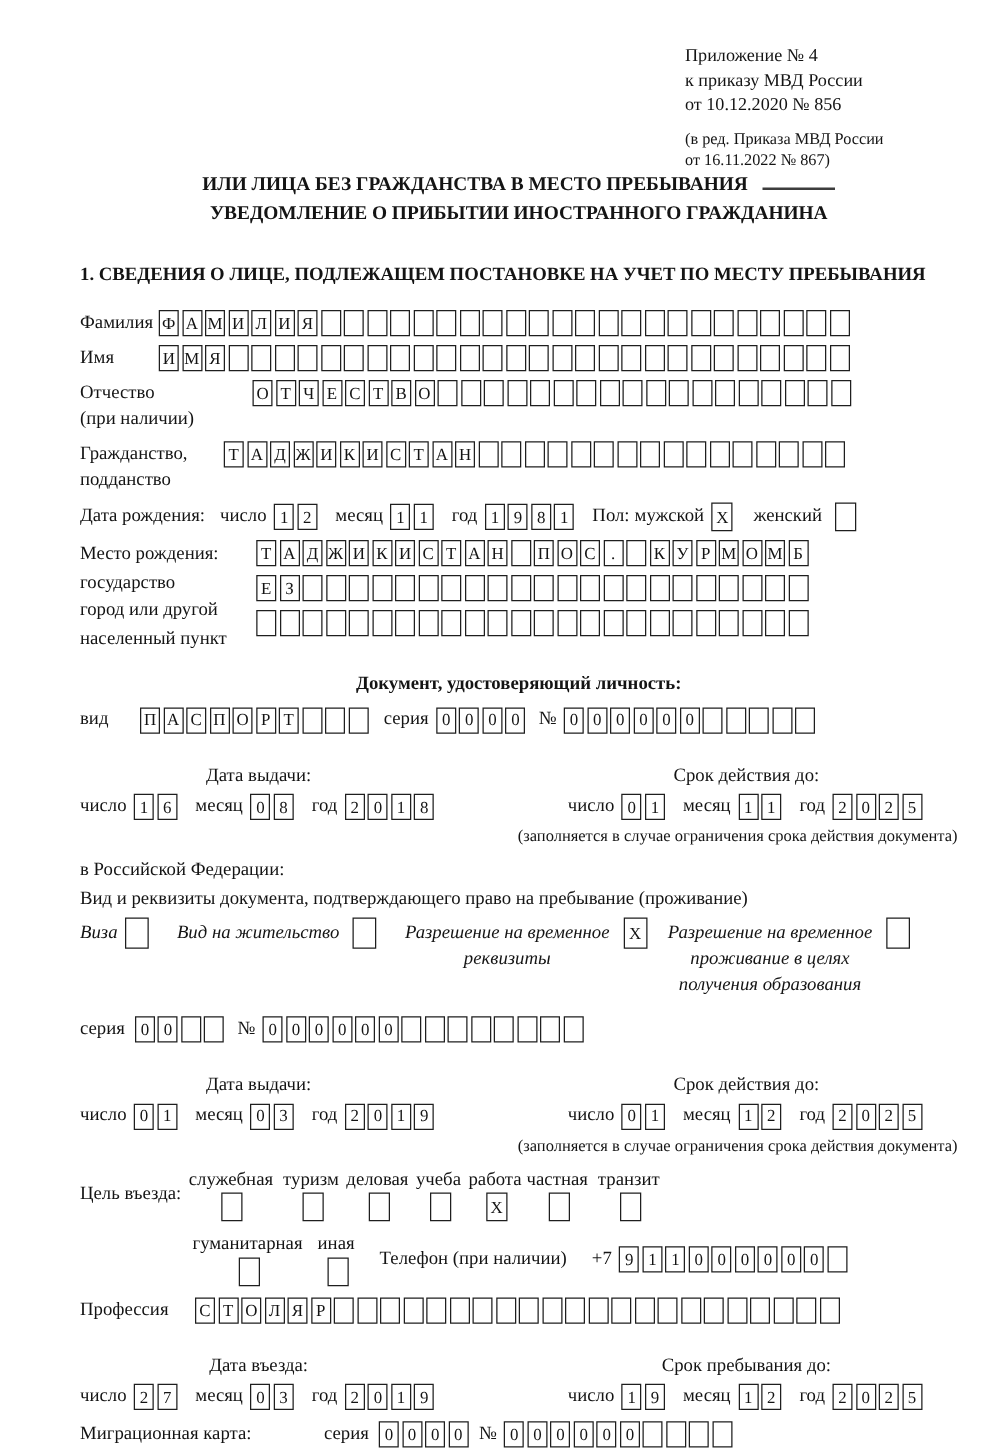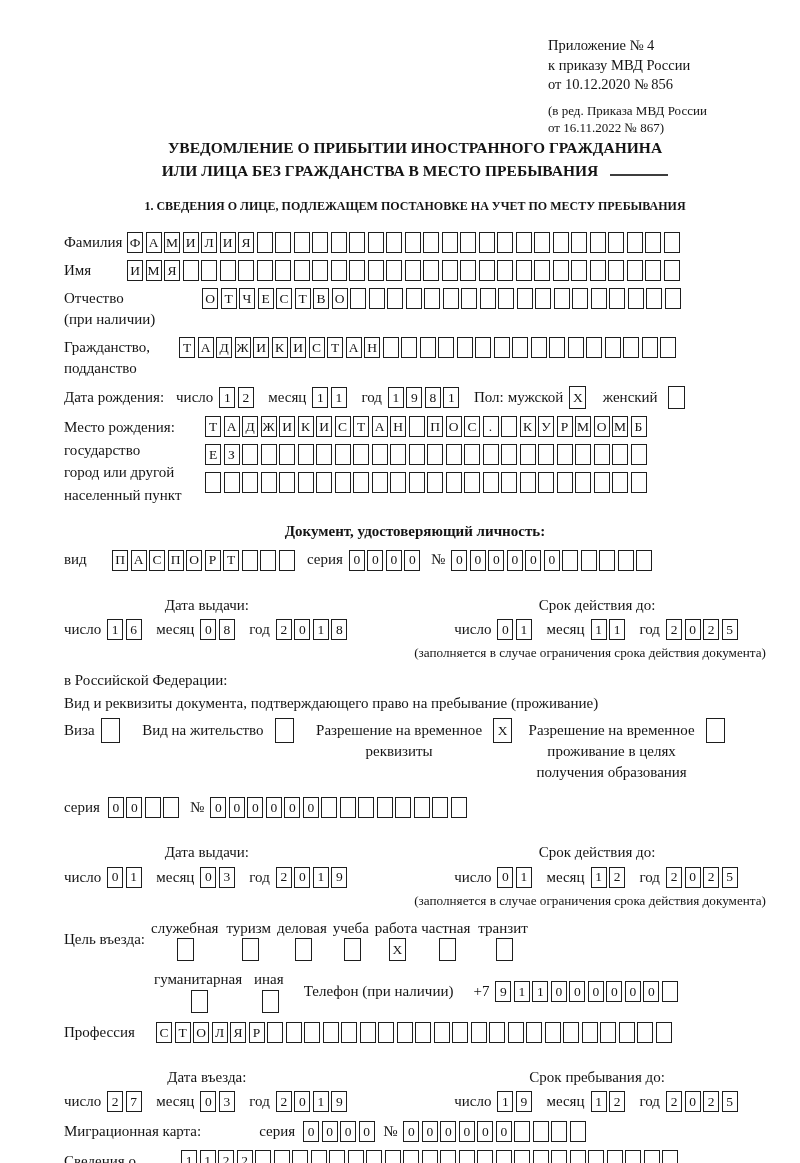--- a/index.html
+++ b/index.html
@@ -40,35 +40,35 @@
   .ml20{margin-left:20px}.mr6{margin-right:6px}.mr8{margin-right:8px}
 
   
   .appendix { margin-left:auto; width:218px; font-size:14.5px; line-height:1.35; }
   .edition  { font-size:13px; margin-top:7px; line-height:1.32; }
   .forma    { text-align:right; font-weight:bold; font-size:15.5px; margin:16px 2px 20px 0; letter-spacing:.4px; }
 
   .title { text-align:center; font-weight:bold; font-size:15.5px; line-height:1.5; margin-bottom:2px; }
   .tunder { display:inline-block; width:58px; border-bottom:2px solid #3d3d3d; margin-left:12px; }
 
-  .sect1 { font-weight:bold; font-size:12px; margin:16px 0 18px; white-space:nowrap;text-align:center; }
+  .sect1 { font-weight:bold; font-size:15px; margin:28px 0 18px; white-space:nowrap; }
 
   .doc-heading { text-align:center; font-weight:bold; margin:16px 0 8px; }
 
   .dates { display:flex; justify-content:space-between; padding-right:26px; margin-top:5px; }
   .dtitle { text-align:center; margin-bottom:4px;margin-top:18px; }
   .drow { display:flex; align-items:center; }
   .dw { margin:0 6px 0 12px; flex:0 0 auto; }
   .dw.first { margin-left:0; }
   .note { text-align:right; font-size:13.2px; margin:4px 0 10px; }
 
   .intro { margin:2px 0 3px; }
   .permits { display:flex; align-items:flex-start; margin:7px 0 14px; }
   .popt { display:flex; align-items:flex-start; }
-  .plabel { text-align:center; line-height:21px; }
+  .plabel { text-align:center; line-height:21px;font-style:italic; }
   .popt .cells { margin-left:11px; margin-top:-2px; }
 
   .purpose-row { display:flex; align-items:center; margin-bottom:9px; }
   .pitem { display:flex; align-items:center;flex-direction:column; }
   .pitem .cells { margin-left:5px; }
 
   .stack .cells { display:flex; margin-bottom:7px; }
   .stack .cells:last-child { margin-bottom:0; }
 </style>
 </head>
@@ -80,22 +80,22 @@
     <div>Приложение № 4</div>
     <div>к приказу МВД России</div>
     <div>от 10.12.2020 № 856</div>
     <div class="edition">
       <div>(в ред. Приказа МВД России</div>
       <div>от 16.11.2022 № 867)</div>
     </div>
   </div>
 
   <div class="title">
+    <div><span>ИЛИ ЛИЦА БЕЗ ГРАЖДАНСТВА В МЕСТО ПРЕБЫВАНИЯ</span><span class="tunder"></span></div>
     <div>УВЕДОМЛЕНИЕ О ПРИБЫТИИ ИНОСТРАННОГО ГРАЖДАНИНА</div>
-    <div><span>ИЛИ ЛИЦА БЕЗ ГРАЖДАНСТВА В МЕСТО ПРЕБЫВАНИЯ</span><span class="tunder"></span></div>
   </div>
 
   <div class="sect1">1. СВЕДЕНИЯ О ЛИЦЕ, ПОДЛЕЖАЩЕМ ПОСТАНОВКЕ НА УЧЕТ ПО МЕСТУ ПРЕБЫВАНИЯ</div>
 
   <div class="frow">
     <span class="lbl w-surname">Фамилия</span>
     <span class="cells">
         <span class="cell">Ф</span>
         <span class="cell">А</span>
         <span class="cell">М</span>

